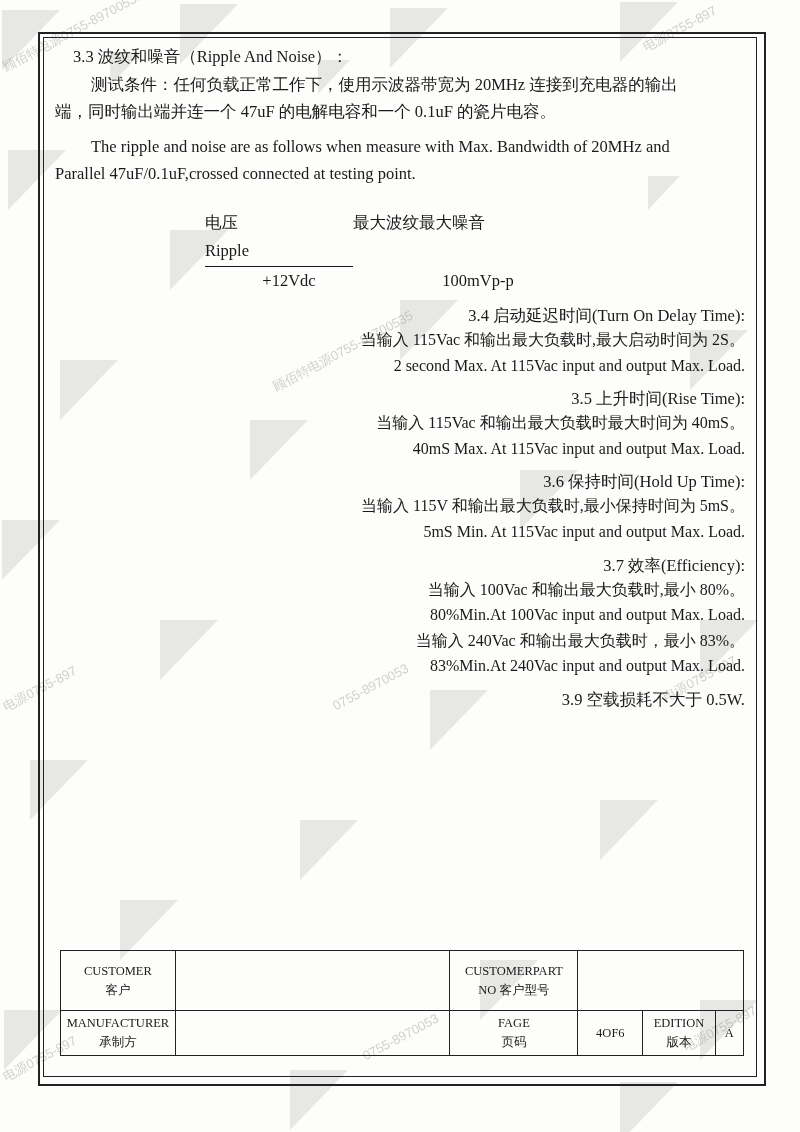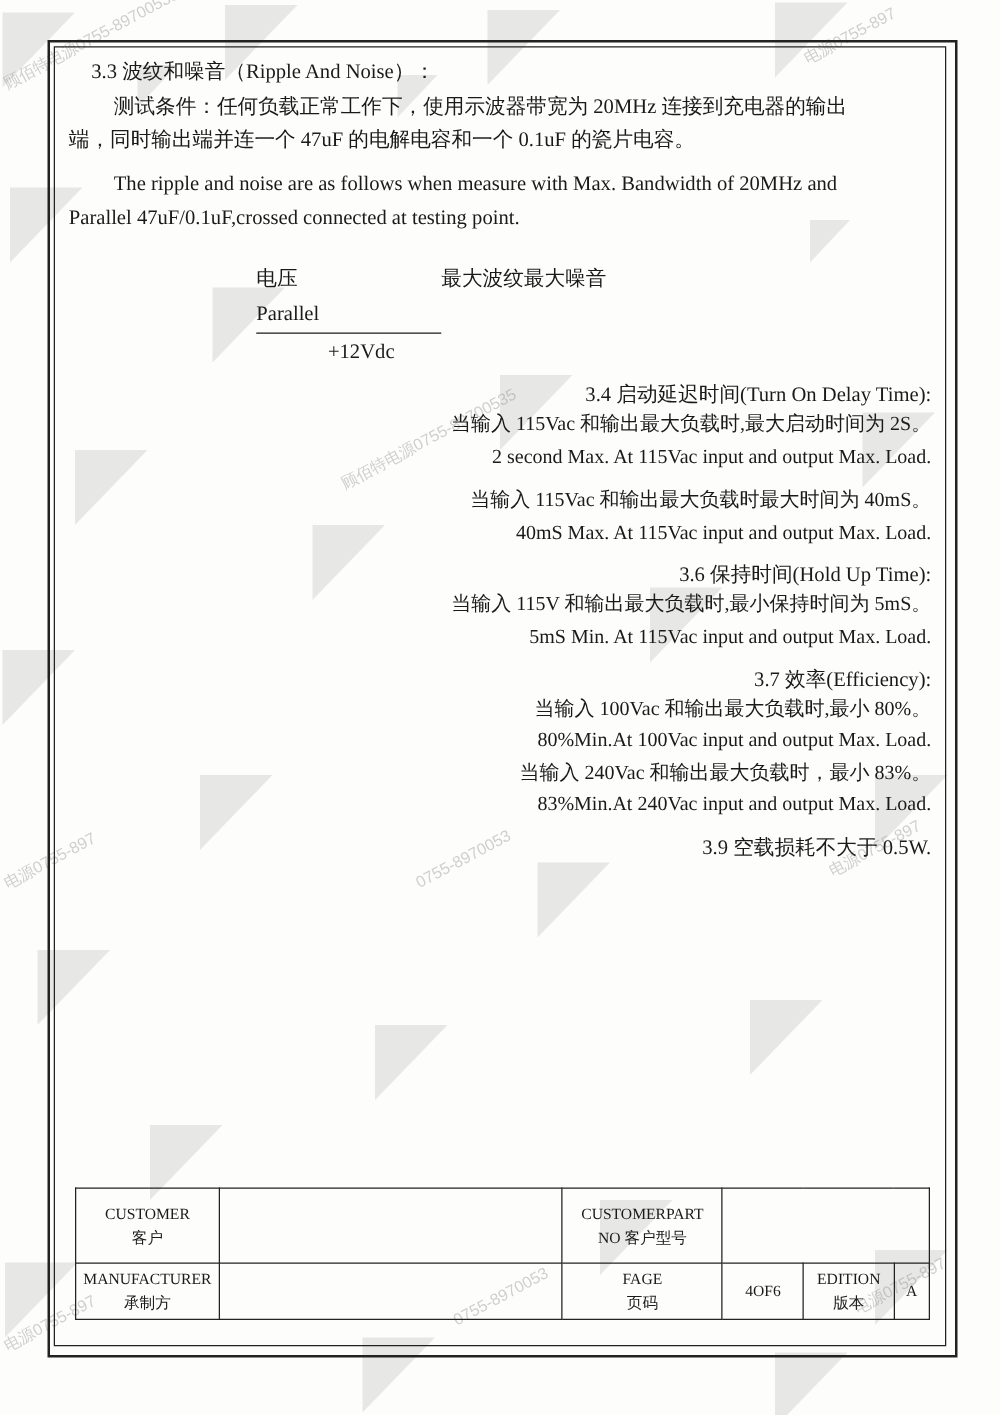--- a/index.html
+++ b/index.html
@@ -193,34 +193,36 @@
     <div class="p">端，同时输出端并连一个 47uF 的电解电容和一个 0.1uF 的瓷片电容。</div>
     <div class="p ind3 blk" style="padding-left:36px;">The ripple and noise are as follows when measure with Max. Bandwidth of 20MHz and</div>
     <div class="p">Parallel 47uF/0.1uF,crossed connected at testing point.</div>
 
     <div class="ripple-table">
       <div class="ripple-row">
         <div class="rt-c1">电压</div>
         <div class="rt-c2">最大波纹最大噪音</div>
       </div>
       <div class="ripple-row rt-underline">
-        <div class="rt-c1">Parallel</div>
+        <div class="rt-c1">Ripple</div>
       </div>
       <div class="ripple-row" style="padding-left:10px;text-align:center;">
         <div class="rt-c1">+12Vdc</div>
+        <div class="rt-c2">100mVp-p</div>
       </div>
     </div>
 
     <div class="sec">
       <div class="sec-title">3.4 启动延迟时间(Turn On Delay Time):</div>
       <div class="sec-line">当输入 115Vac 和输出最大负载时,最大启动时间为 2S。</div>
       <div class="sec-line" style="padding-left:36px;">2 second Max. At 115Vac input and output Max. Load.</div>
     </div>
 
     <div class="sec">
+      <div class="sec-title">3.5 上升时间(Rise Time):</div>
       <div class="sec-line">当输入 115Vac 和输出最大负载时最大时间为 40mS。</div>
       <div class="sec-line">40mS Max. At 115Vac input and output Max. Load.</div>
     </div>
 
     <div class="sec">
       <div class="sec-title">3.6 保持时间(Hold Up Time):</div>
       <div class="sec-line">当输入 115V 和输出最大负载时,最小保持时间为 5mS。</div>
       <div class="sec-line">5mS Min. At 115Vac input and output Max. Load.</div>
     </div>
 

